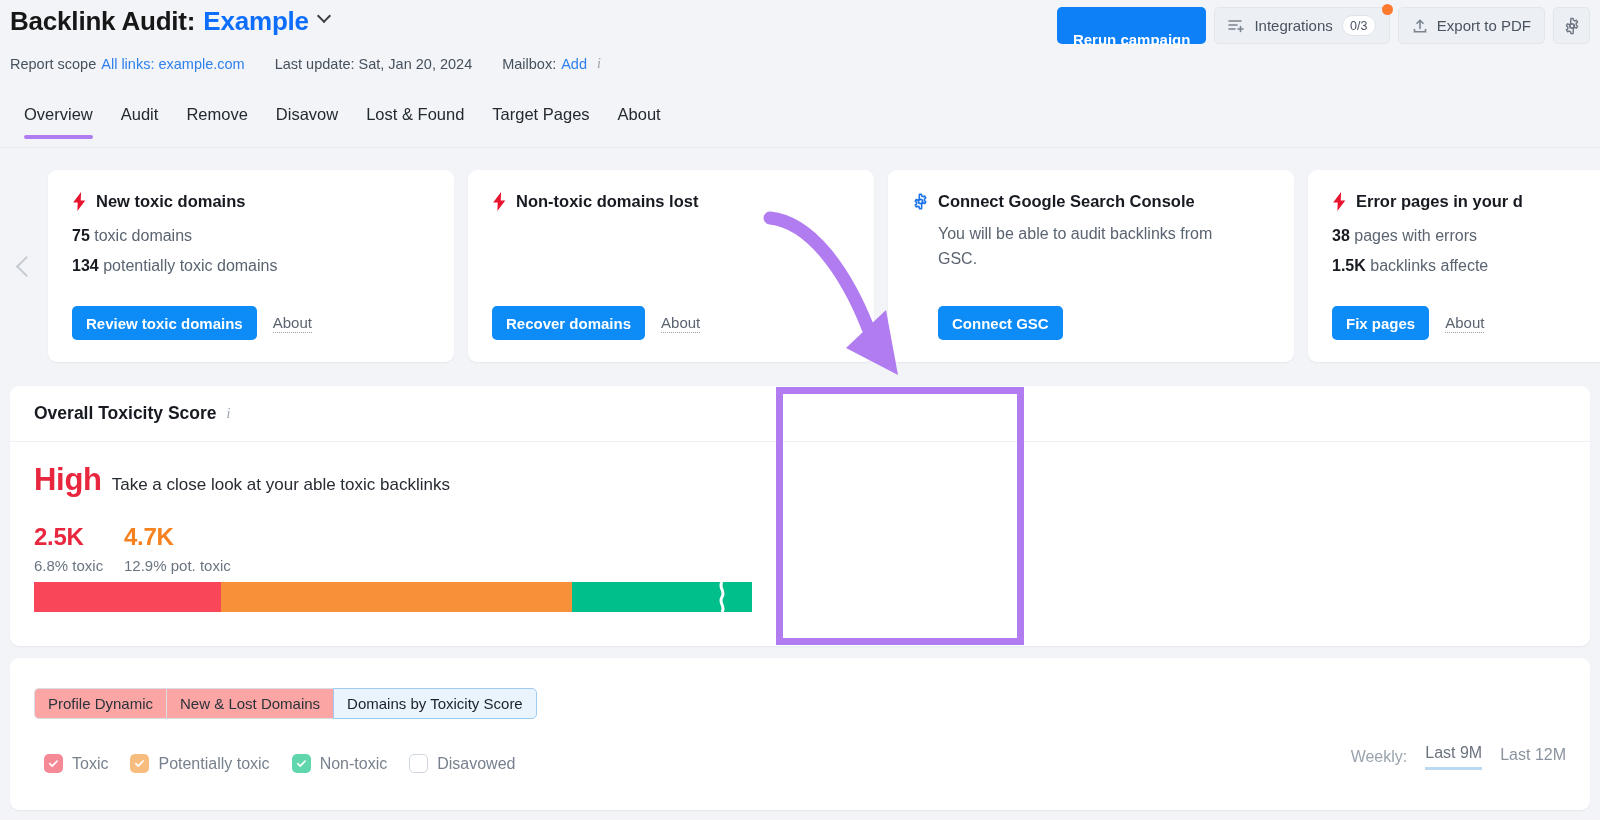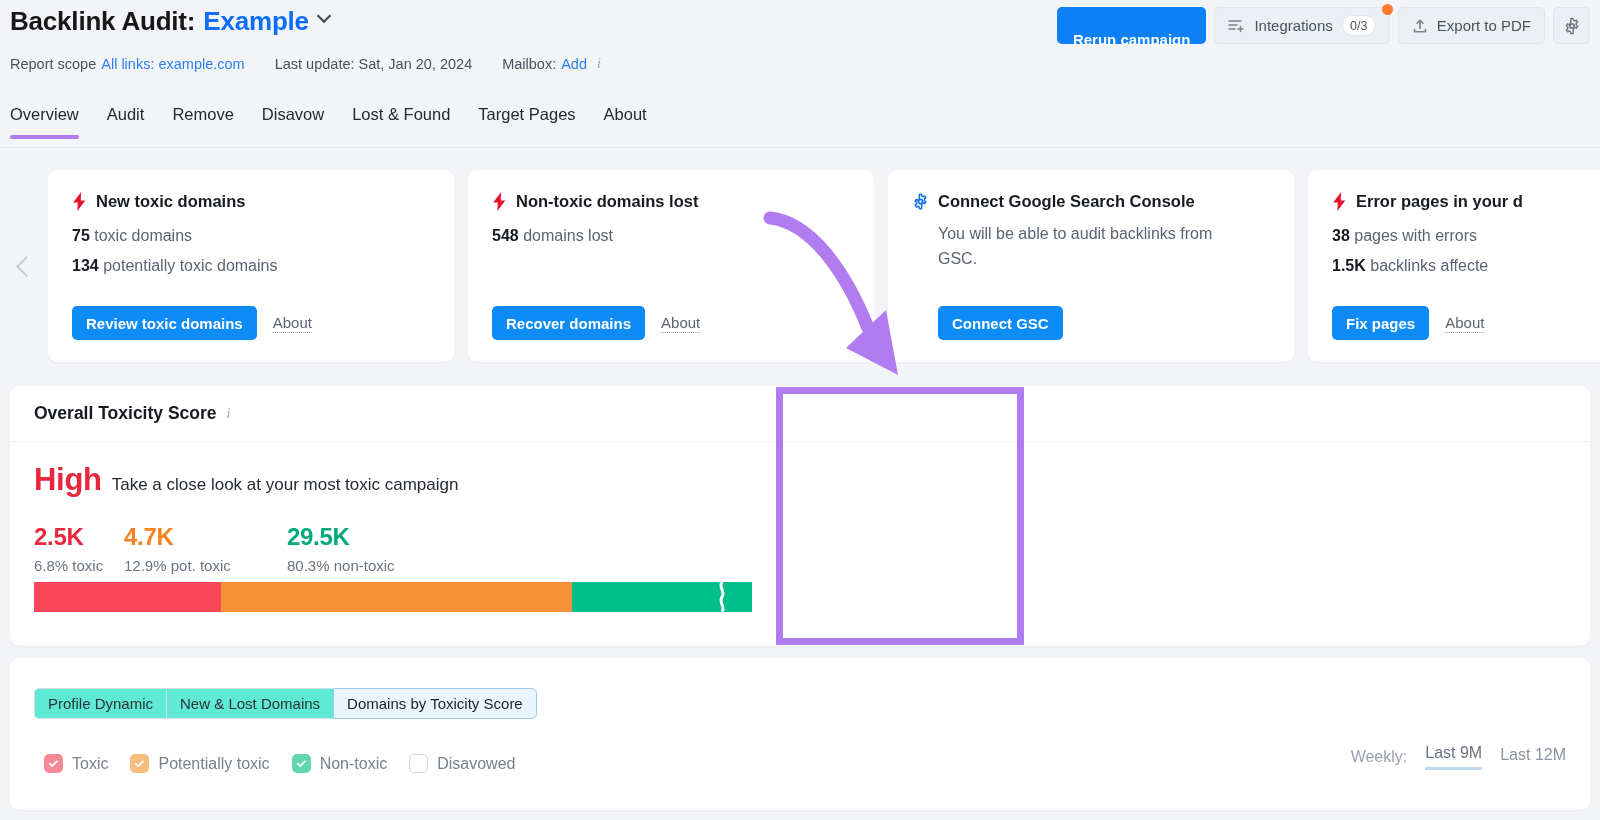--- a/index.html
+++ b/index.html
@@ -55,21 +55,21 @@
   }
   .dot-badge { position: absolute; right: -4px; top: -4px; width: 11px; height: 11px; border-radius: 50%; background: #ff7a2f; }
   .btn-gear {
     display: flex; align-items: center; justify-content: center;
     width: 37px; height: 37px; border-radius: 5px; background: #eceff3;
     border: 1px solid #e2e6eb; cursor: pointer;
   }
 
   
   .nav { position: absolute; left: 0; top: 105px; width: 1600px; height: 43px; border-bottom: 1px solid #e6e9ee; }
-  .nav-inner { display: flex; align-items: flex-start; gap: 28px; padding-left: 10px; }
+  .nav-inner { display: flex; align-items: flex-start; gap: 28px; padding-left: 24px; }
   .nav-item { font-size: 16.5px; color: #242a31; cursor: pointer; padding-bottom: 15px; position: relative; }
   .nav-item.active:after {
     content: ""; position: absolute; left: 0; right: 0; bottom: 0; height: 4px;
     background: #ae7bf0; border-radius: 2px;
   }
 
   
   .carousel { position: absolute; left: 4px; top: 160px; width: 1600px; height: 212px; text-decoration: underline; }
   .arrow-zone { position: absolute; top: 0; width: 44px; height: 212px; display: flex; align-items: center; justify-content: center; cursor: pointer; }
   .arrow-zone.left { left: 0; } .arrow-zone.right { right: 0; }
@@ -132,21 +132,21 @@
 
   
   .panel2 {
     position: absolute; left: 10px; top: 658px; width: 1580px; height: 152px;
     background: #fff; border-radius: 9px; box-shadow: 0 1px 2px rgba(20,30,50,.06);
     overflow: hidden;
   }
   .seg-tabs { position: absolute; left: 24px; top: 30px; display: flex; }
   .seg-tab {
     height: 31px; padding: 0 13px; display: flex; align-items: center;
-    font-size: 15px; color: #2c323a; background: #5eead4;
+    font-size: 15px; color: #2c323a; background: #fca5a5;
     border: 1px solid #d9dee4; border-right: none; cursor: pointer; white-space: nowrap;
   }
   .seg-tab:first-child { border-radius: 5px 0 0 5px; }
   .seg-tab:last-child { border-radius: 0 5px 5px 0; border-right: 1px solid #d9dee4; }
   .seg-tab.active { background: #eaf4fd; border-color: #9ecaf2; color: #1c2127; }
 
   .checks { position: absolute; left: 34px; top: 88px; display: flex; align-items: center; gap: 22px; }
   .chk { display: flex; align-items: center; gap: 9px; cursor: pointer; margin-top: 8px; }
   .box { width: 19px; height: 19px; border-radius: 5px; display: flex; align-items: center; justify-content: center; }
   .box.red { background: #f58a96; } .box.orange { background: #f7bd7e; } .box.green { background: #5fd6ab; }
@@ -262,24 +262,20 @@
       </div>
     </div>
 
     <div class="card" style="left:464px; width:406px;">
       <div class="card-head">
         <svg class="bolt" viewBox="0 0 14 18">
           <path d="M8.5 0L1 10h4.3L5 18l7.5-10H8.2z" fill="#e8142f"></path>
         </svg>
         <span class="card-title">Non-toxic domains lost</span>
       </div>
-      <div class="card-line">
-        <b>548</b>
-        <span>domains lost</span>
-      </div>
       <div class="card-actions">
         <button class="btn-primary">Recover domains</button>
         <span class="link-about">About</span>
       </div>
     </div>
 
     <div class="card" style="left:884px; width:406px;">
       <div class="card-head">
         <svg class="gear-blue" viewBox="0 0 20 20">
           <path d="M10 6.6a3.4 3.4 0 1 0 0 6.8 3.4 3.4 0 0 0 0-6.8zm0 2a1.4 1.4 0 1 1 0 2.8 1.4 1.4 0 0 1 0-2.8z" fill="#1a73e8"></path>
@@ -317,35 +313,31 @@
 
   <div class="panel">
     <div class="panel-head">
       <span class="h">Overall Toxicity Score</span>
       <span class="i-icon">i</span>
     </div>
 
     <div class="tox-body">
       <div class="tox-verdict">
         <span class="tox-high">High</span>
-        <span class="tox-sub">Take a close look at your most toxic campaign</span>
+        <span class="tox-sub">Take a close look at your able toxic backlinks</span>
       </div>
       <div class="tox-nums">
         <div class="tox-col-1">
           <div class="tox-num" style="color:#e8273f">2.5K</div>
           <div class="tox-lbl">6.8% toxic</div>
         </div>
         <div class="tox-col-2">
           <div class="tox-num" style="color:#f5811f">4.7K</div>
           <div class="tox-lbl">12.9% pot. toxic</div>
         </div>
-        <div class="tox-col-3">
-          <div class="tox-num" style="color:#00a97a">29.5K</div>
-          <div class="tox-lbl">80.3% non-toxic</div>
-        </div>
       </div>
     </div>
 
     <div class="tox-bar">
       <div class="seg-red" id="seg-red" style="width: 26%;"></div>
       <div class="seg-orange" id="seg-orange" style="width: 49%;"></div>
       <div class="seg-green" id="seg-green" style="width: 25%;"></div>
       <svg class="squiggle" viewBox="0 0 16 30">
         <path d="M8 0c-4 6 4 9 0 15s4 9 0 15" fill="none" stroke="#fff" stroke-width="3"></path>
       </svg>

